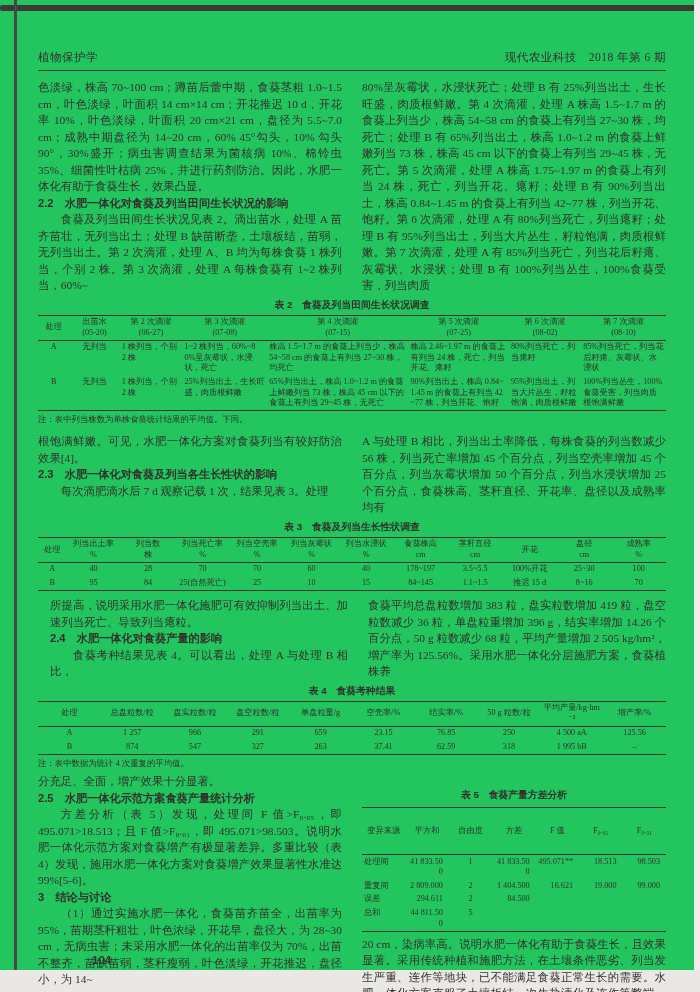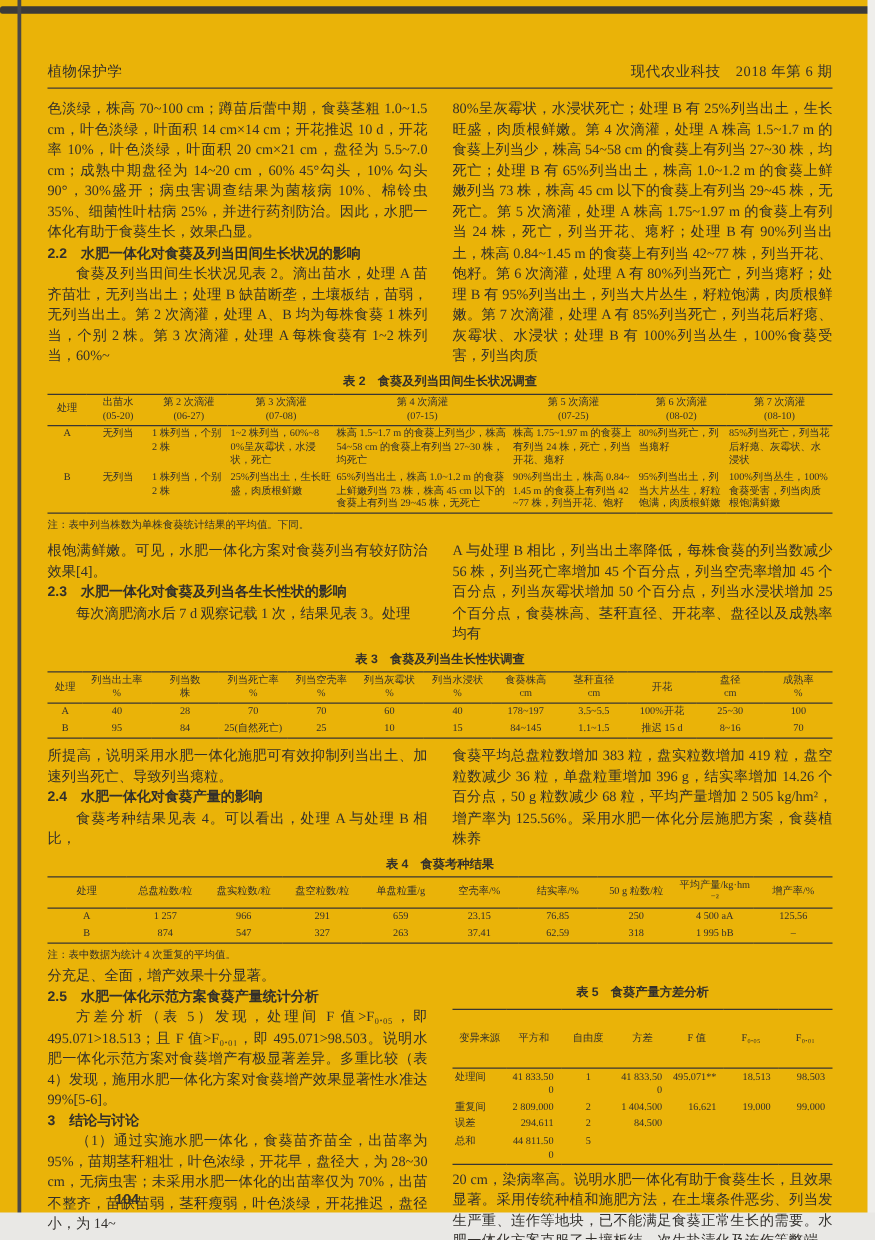--- a/index.html
+++ b/index.html
@@ -1,18 +1,18 @@
 <!DOCTYPE html>
 <html lang="zh"><head>
 <meta charset="utf-8">
 <style>
   html,body{margin:0;padding:0;background:#d8d7d5;}
   .page{
     position:relative; width:700px; height:992px; margin:0 auto;
-    background:#eab308; overflow:hidden;
+    background:#22c55e; overflow:hidden;
     font-family:"Liberation Serif","DejaVu Serif",serif;
     color:#33302c;
   }
   
   .scan-top{position:absolute;top:5px;left:0;width:697px;height:6px;background:#3c3a38;border-radius:2px;}
   .scan-left{position:absolute;top:0;left:14px;width:3px;height:972px;background:#4a4846;}
   .scan-bottom{position:absolute;bottom:0;left:0;width:100%;height:22px;background:#e9e8e5;}
   .scan-right{position:absolute;top:0;right:0;width:6px;height:100%;background:#efeeeb;}
 
   .content{position:absolute;left:38px;top:50px;width:628px;}
@@ -119,21 +119,21 @@
 (08-10)</th>
             </tr>
           </thead>
           <tbody>
             <tr>
               <td>A</td>
               <td>无列当</td>
               <td>1 株列当，个别 2 株</td>
               <td>1~2 株列当，60%~80%呈灰霉状，水浸状，死亡</td>
               <td>株高 1.5~1.7 m 的食葵上列当少，株高 54~58 cm 的食葵上有列当 27~30 株，均死亡</td>
-              <td>株高 1.75~1.97 m 的食葵上有列当 24 株，死亡，列当开花、瘪籽</td>
+              <td>株高 2.46~1.97 m 的食葵上有列当 24 株，死亡，列当开花、瘪籽</td>
               <td>80%列当死亡，列当瘪籽</td>
               <td>85%列当死亡，列当花后籽瘪、灰霉状、水浸状</td>
             </tr>
             <tr>
               <td>B</td>
               <td>无列当</td>
               <td>1 株列当，个别 2 株</td>
               <td>25%列当出土，生长旺盛，肉质根鲜嫩</td>
               <td>65%列当出土，株高 1.0~1.2 m 的食葵上鲜嫩列当 73 株，株高 45 cm 以下的食葵上有列当 29~45 株，无死亡</td>
               <td>90%列当出土，株高 0.84~1.45 m 的食葵上有列当 42~77 株，列当开花、饱籽</td>
@@ -225,21 +225,21 @@
               <td>84~145</td>
               <td>1.1~1.5</td>
               <td>推迟 15 d</td>
               <td>8~16</td>
               <td>70</td>
             </tr>
           </tbody>
         </table>
     </div>
 
-    <div class="cols" style="margin-top:6px;">
+    <div class="cols" style="margin-top:6px;margin-left:12px;">
       <div class="col">
         <p>所提高，说明采用水肥一体化施肥可有效抑制列当出土、加速列当死亡、导致列当瘪粒。</p>
         <p class="sec-h">2.4　水肥一体化对食葵产量的影响</p>
         <p class="p-indent">食葵考种结果见表 4。可以看出，处理 A 与处理 B 相比，</p>
       </div>
       <div class="col">
         <p>食葵平均总盘粒数增加 383 粒，盘实粒数增加 419 粒，盘空粒数减少 36 粒，单盘粒重增加 396 g，结实率增加 14.26 个百分点，50 g 粒数减少 68 粒，平均产量增加 2 505 kg/hm²，增产率为 125.56%。采用水肥一体化分层施肥方案，食葵植株养</p>
       </div>
     </div>
 

